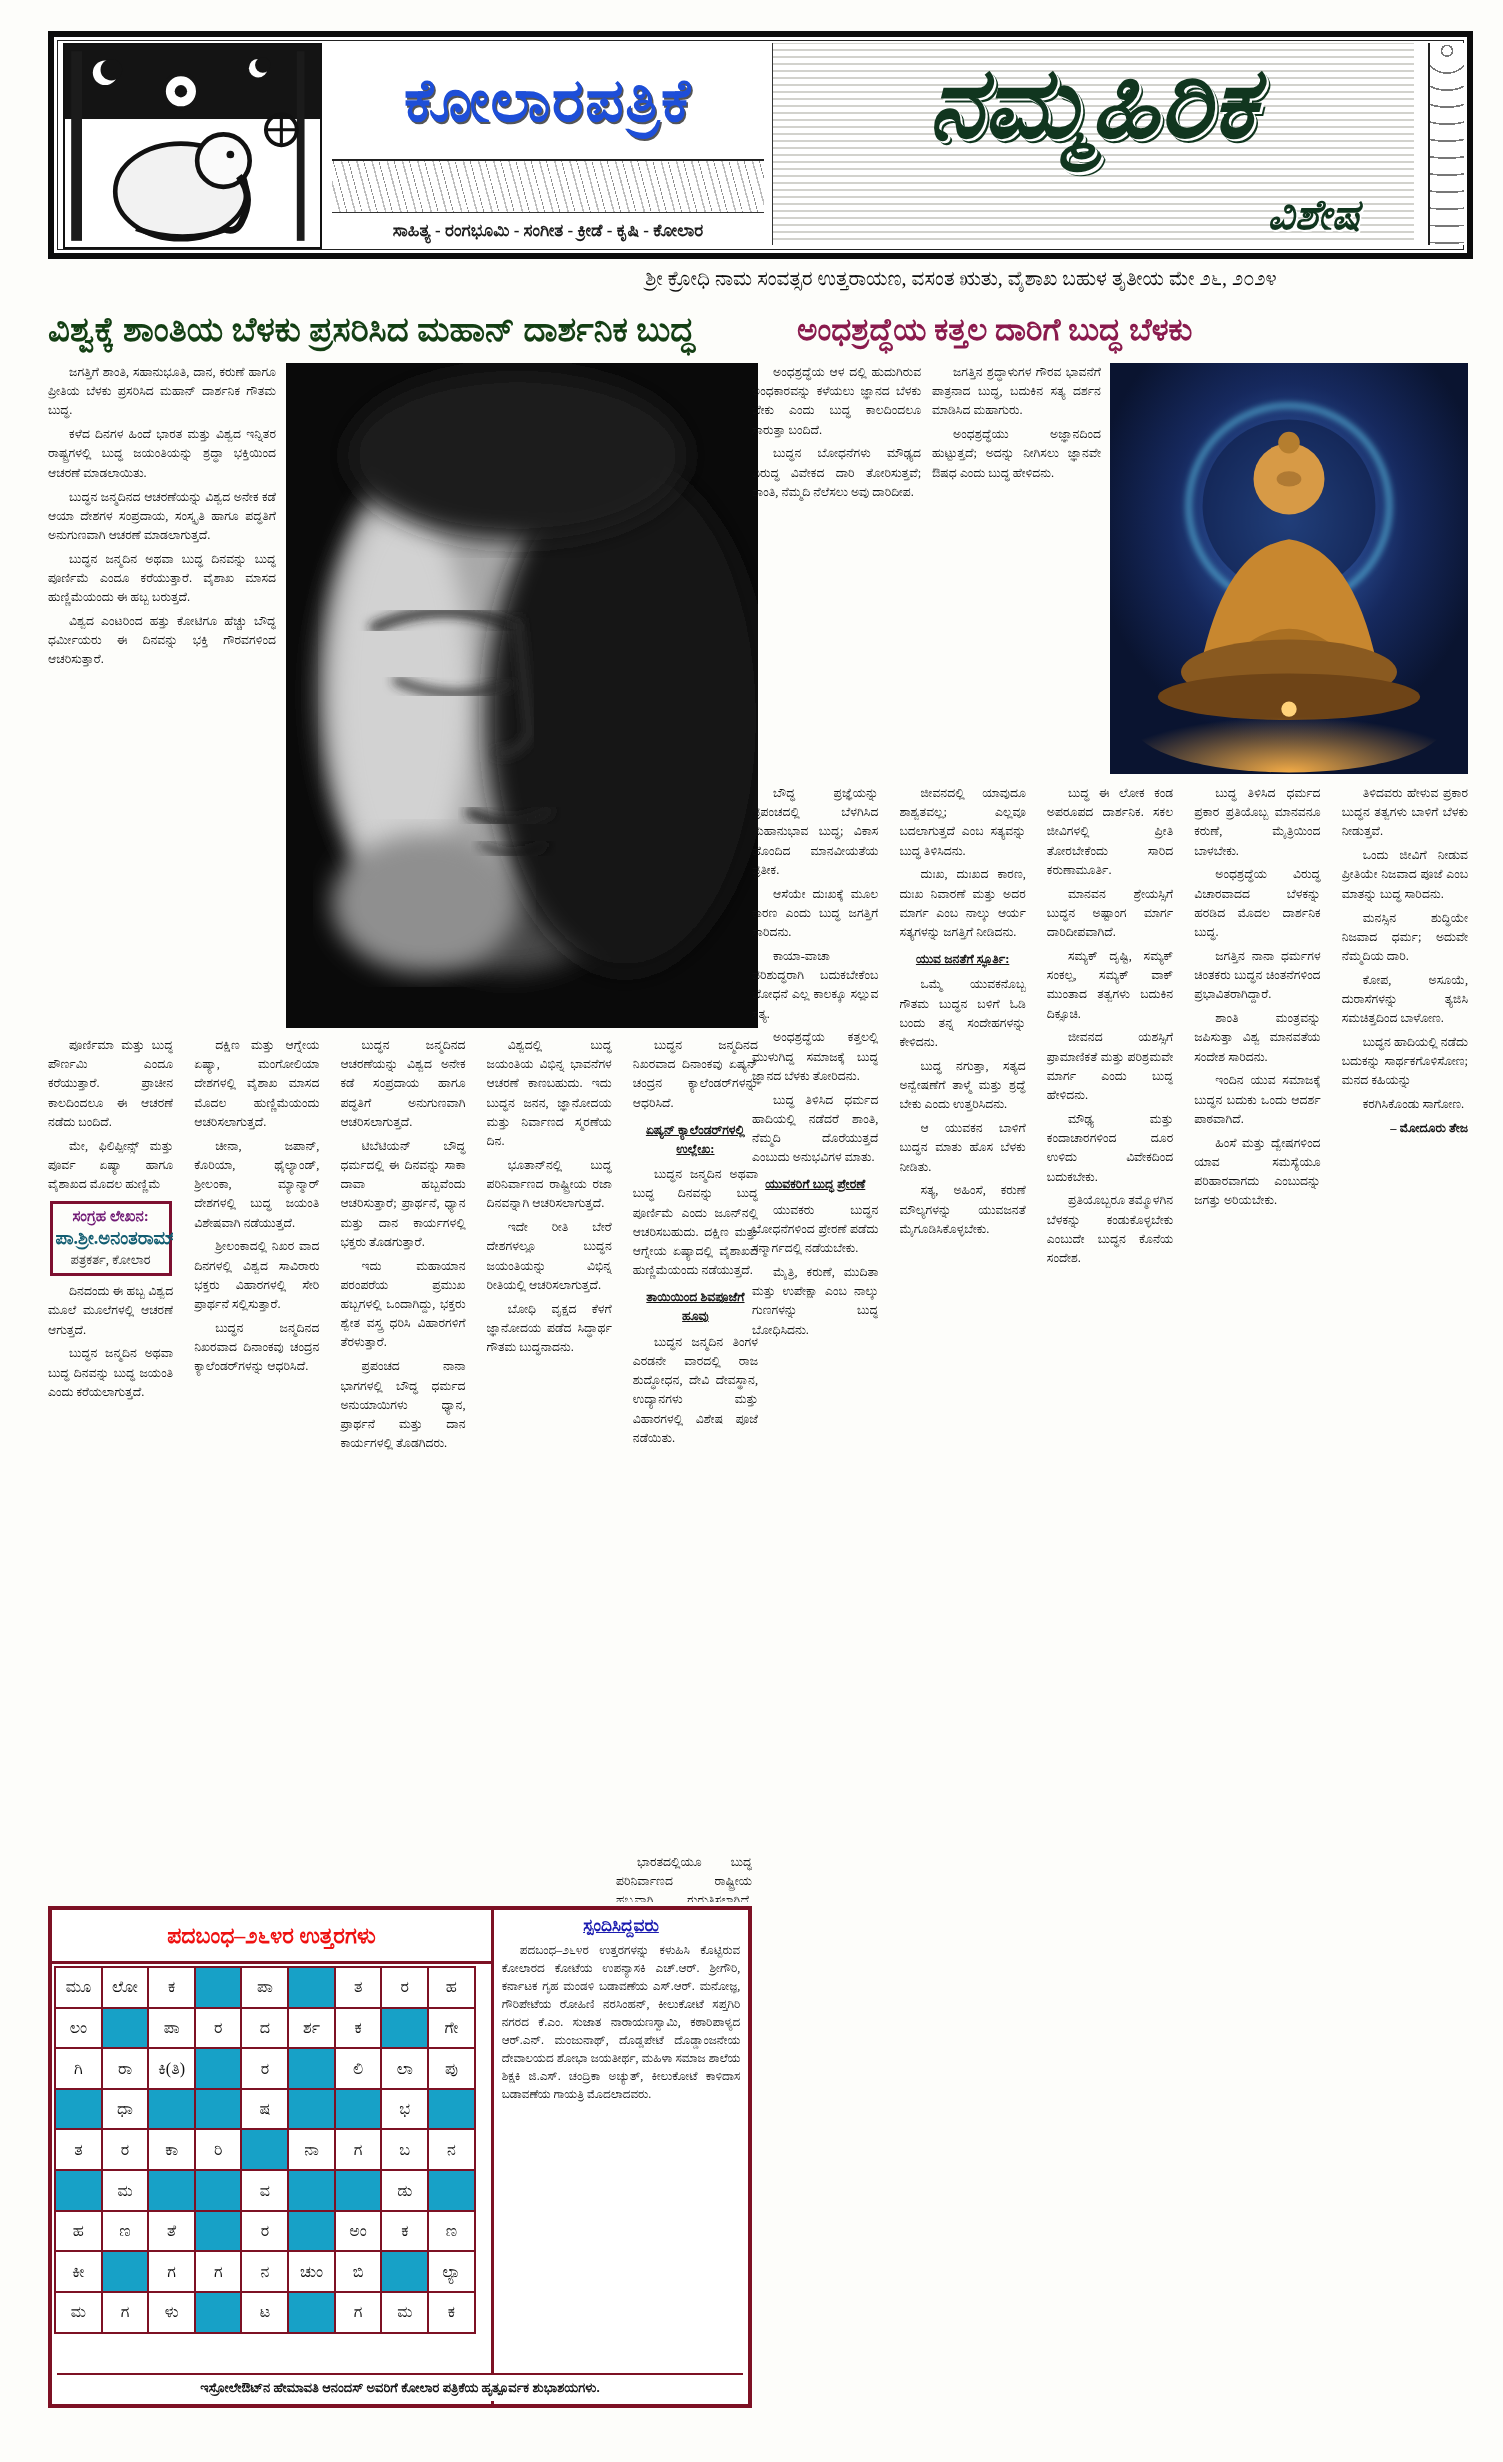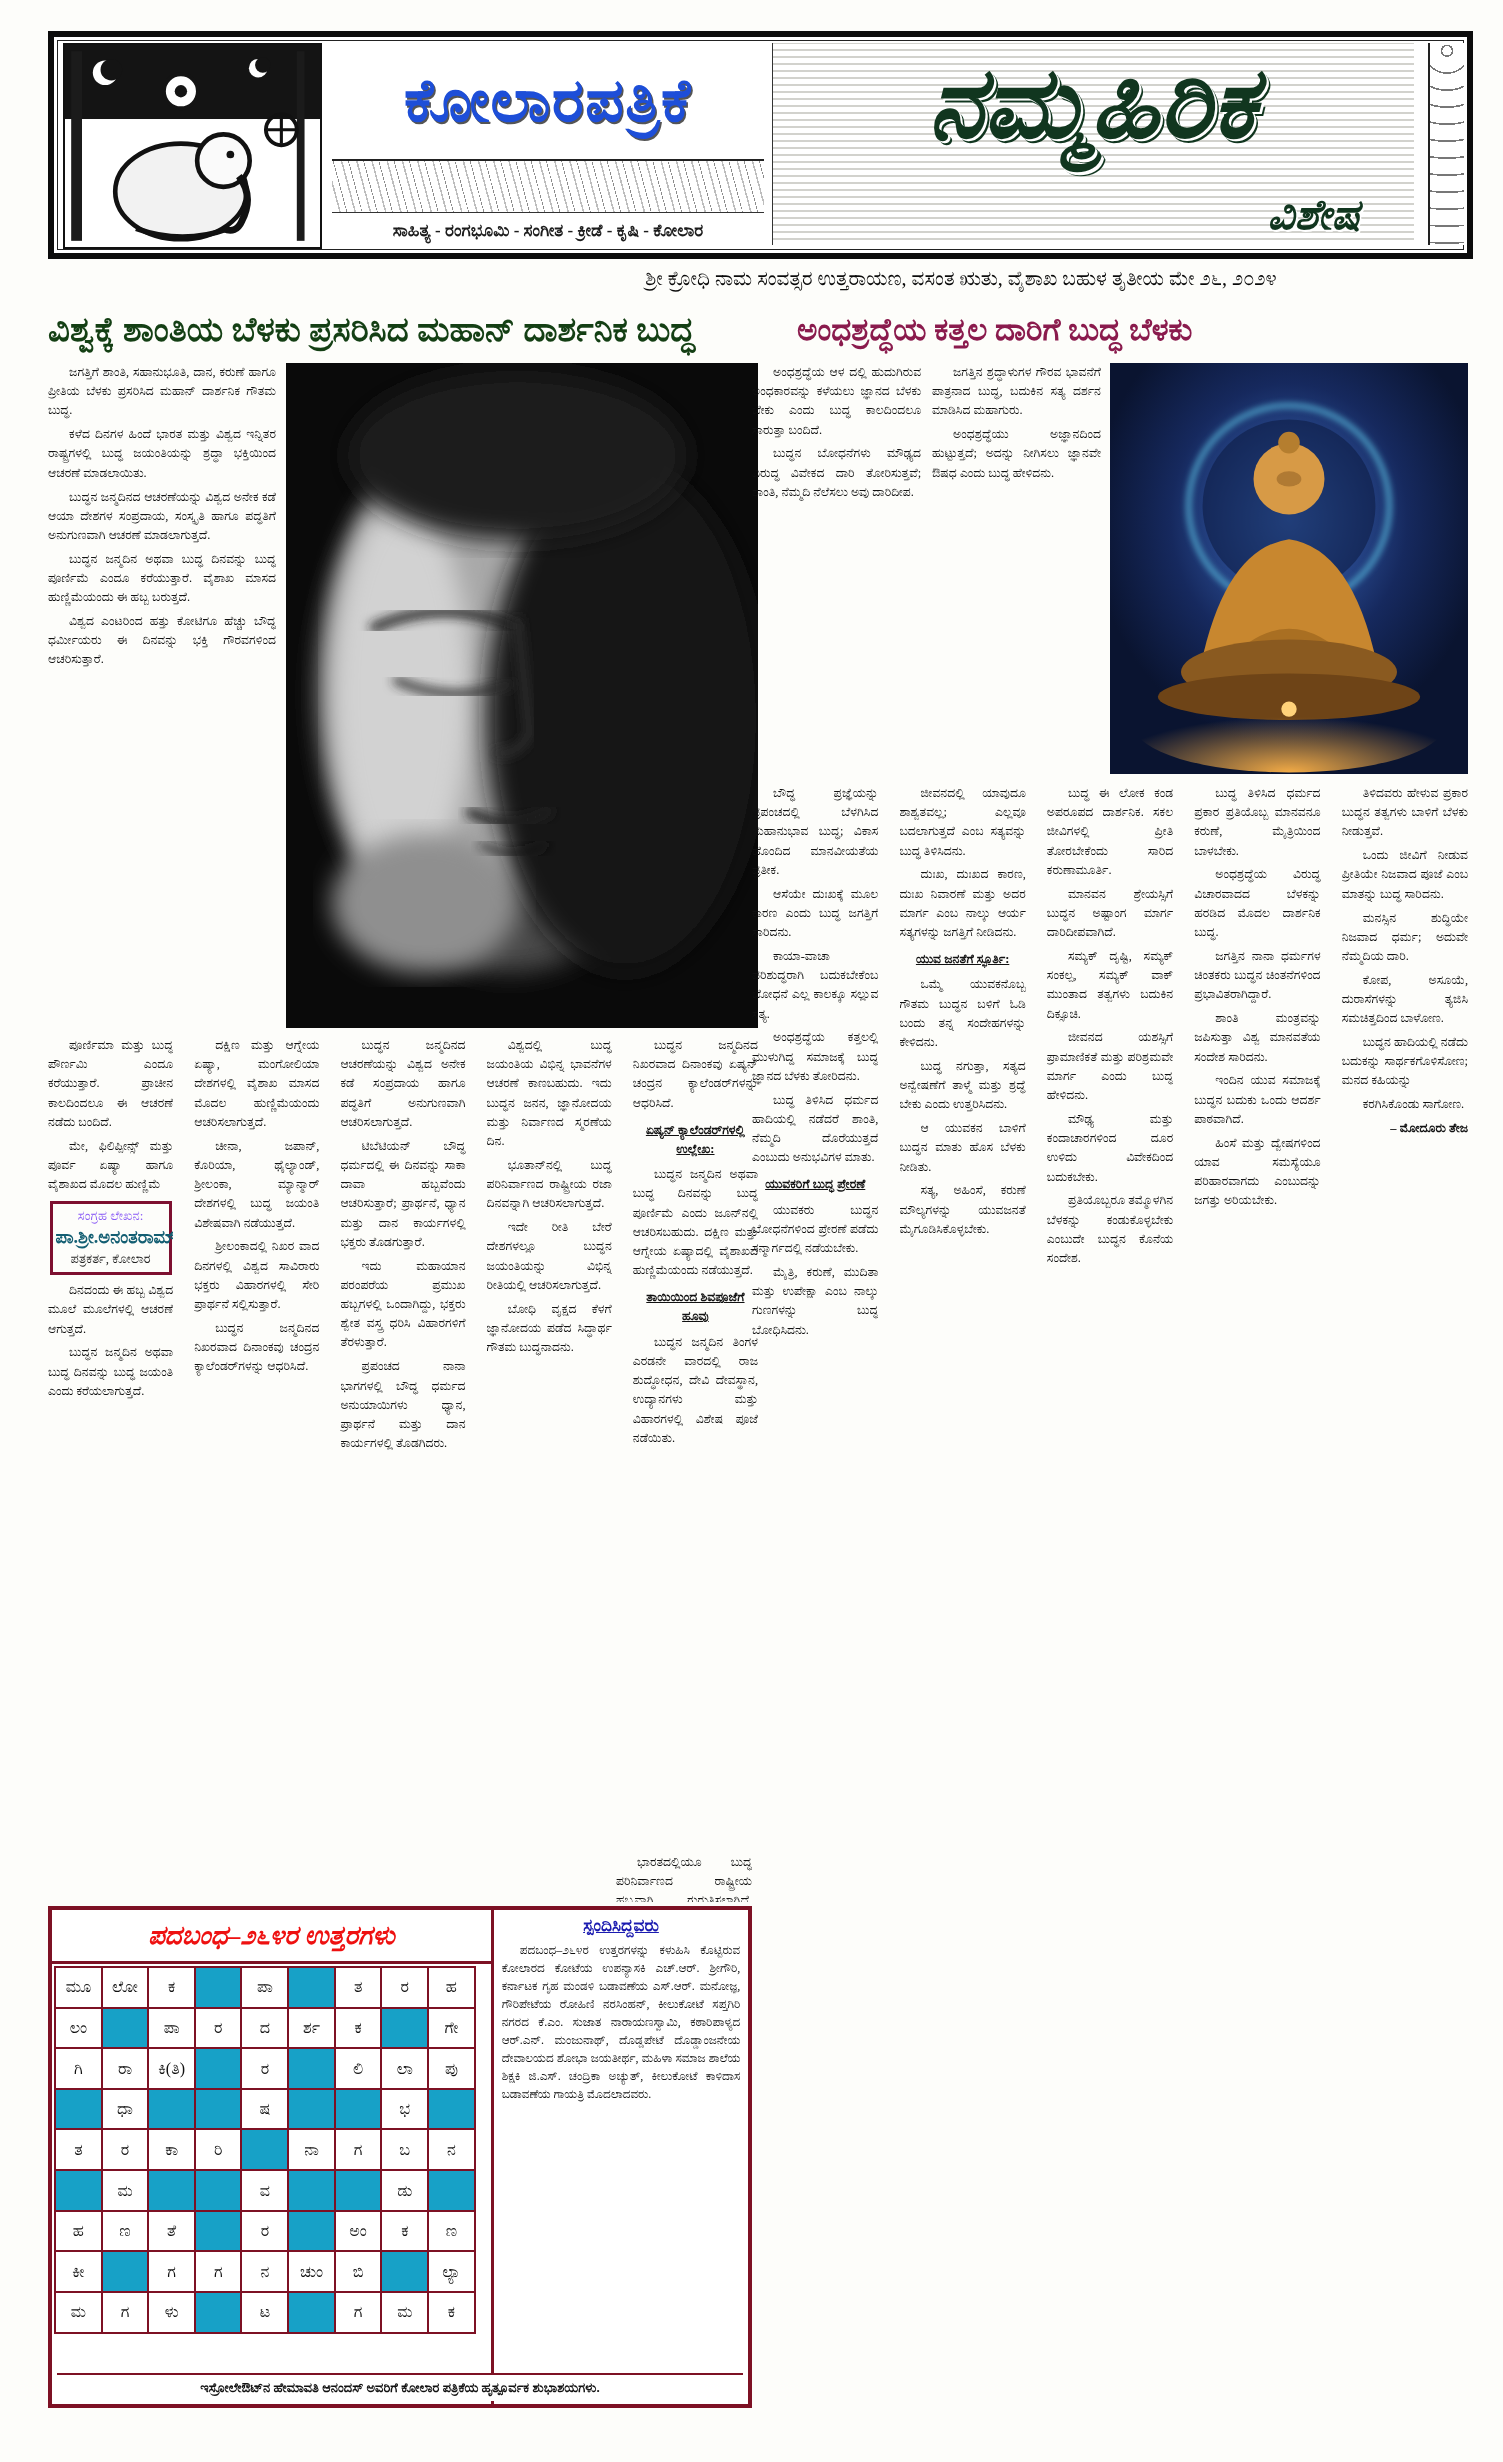--- a/index.html
+++ b/index.html
@@ -50,30 +50,30 @@
   .bodytext p.sig{font-weight:900;text-indent:0;text-align:right;}
 
   .left-top{position:absolute;left:0;top:0;width:710px;height:668px;overflow:hidden;}
   .left-top-col{position:absolute;left:0;top:0;width:228px;height:668px;overflow:hidden;}
   .photo-bw{position:absolute;left:238px;top:0;width:472px;height:665px;background:#000;}
   .left-mid{position:absolute;left:0;top:673px;width:710px;height:865px;}
   .left-mid .col{height:865px;}
 
   
   .byline-box{border:3.1px solid #7d1030;margin:6.2px 1.5px;padding:4.6px 3.1px;text-align:center;}
-  .byline-label{font-size:13px;font-weight:400;color:#8b5cf6;}
+  .byline-label{font-size:15px;font-weight:700;color:#701a75;}
   .byline-name{font-size:18px;font-weight:900;color:#135e72;margin:3.1px 0;text-align:center;}
   .byline-role{font-size:13px;color:#222;}
 
   
   .cw-box{position:absolute;left:0;top:1543px;width:704px;height:502px;border:4.6px solid #7d1124;
           background:#fff;box-sizing:border-box;display:flex;}
   .cw-left{width:442px;border-right:3.1px solid #7d1124;box-sizing:border-box;display:flex;flex-direction:column;}
   .cw-title{height:51px;display:flex;align-items:center;justify-content:center;
-            color:#ee1111;font-size:26px;font-weight:900;border-bottom:3.1px solid #7d1124;font-style:italic;}
+            color:#ee1111;font-size:22px;font-weight:900;border-bottom:3.1px solid #7d1124;}
   .cw-grid{flex:1;padding:3.1px 3.1px 0 3.1px;}
   .cw-row{display:flex;}
   .cw-cell{width:45px;height:39px;border:2.3px solid #7d1124;margin:-1.2px;display:flex;align-items:center;
            justify-content:center;font-size:16px;background:#fff;z-index:1;}
   .cw-cell.blue{background:#17a1c7;}
   .cw-right{flex:1;padding:6.2px 7.7px;overflow:hidden;box-sizing:border-box;}
   .cw-resp-title{text-align:center;color:#1b1bb0;font-weight:900;font-size:17px;
                  text-decoration:underline;margin-bottom:4.6px;}
   .cw-resp-text{font-size:12px;line-height:1.5;text-align:justify;text-indent:1.5em;}
   .cw-footer{position:absolute;left:4.6px;right:4.6px;bottom:3.1px;height:26px;display:flex;align-items:center;

